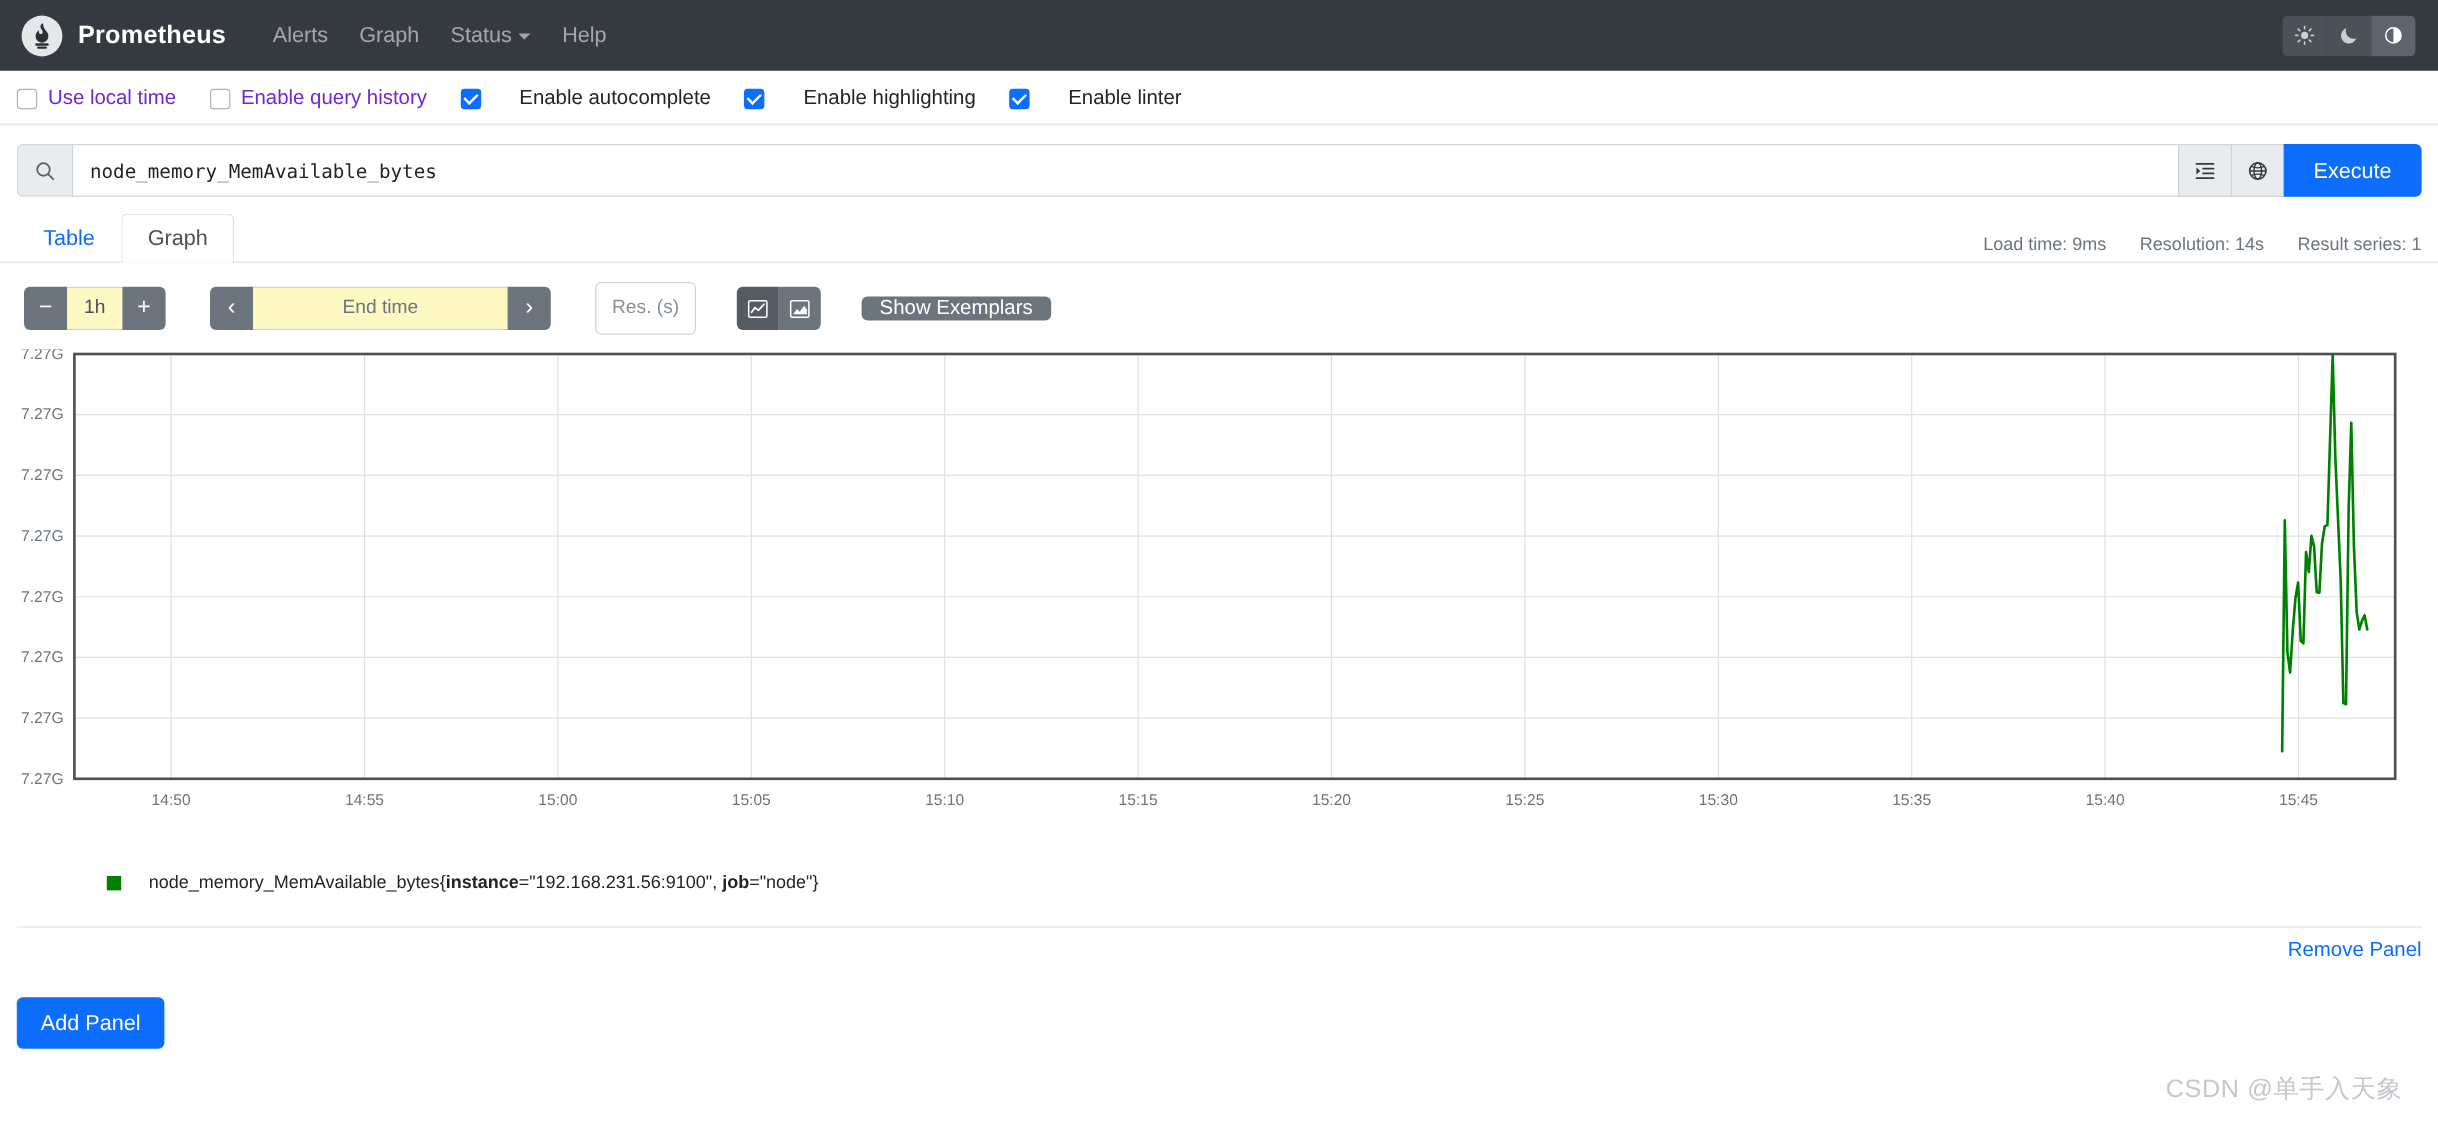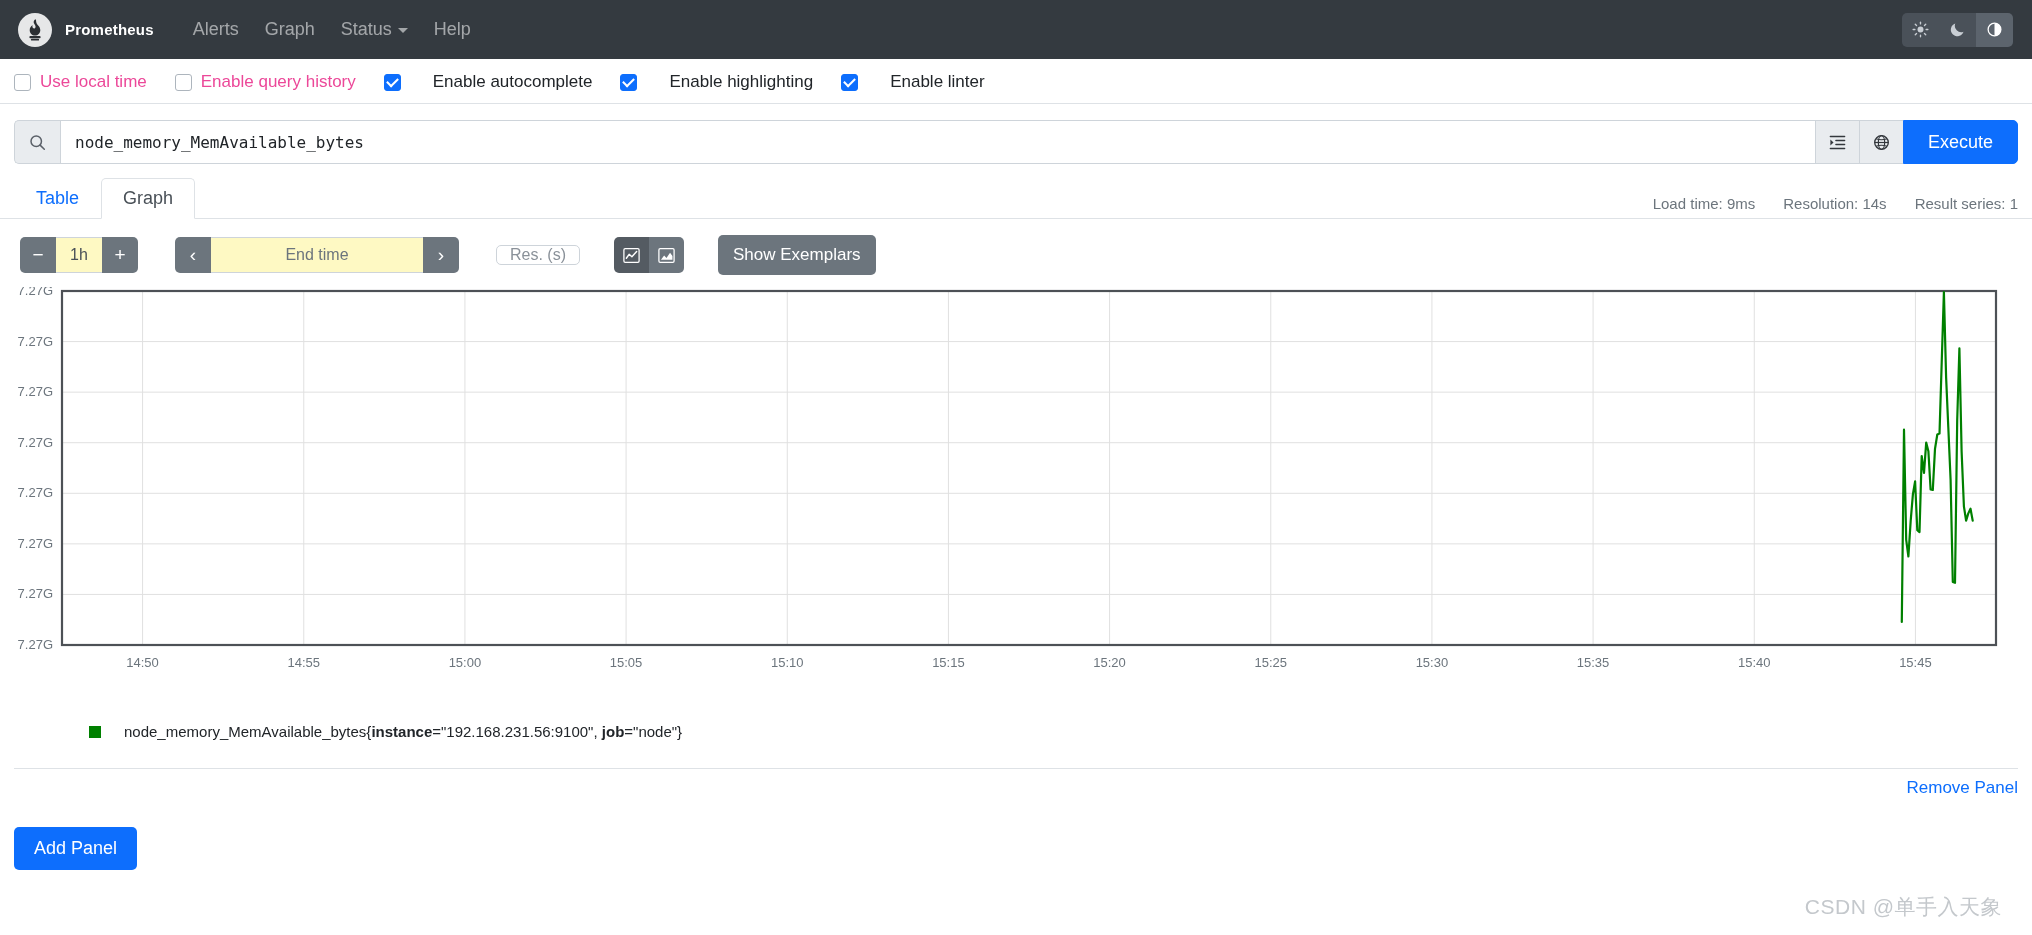--- a/index.html
+++ b/index.html
@@ -23,21 +23,21 @@
     position: relative;
   }
   .brand { display: flex; align-items: center; gap: 13px; margin-right: 26px; }
   .logo {
     width: 34px; height: 34px; border-radius: 50%;
     background: #e6e7e8;
     display: flex; align-items: center; justify-content: center;
     flex-shrink: 0;
   }
   .brand-title {
-    color: #fff; font-size: 15px; font-weight: 600; letter-spacing: .2px; text-align: center;
+    color: #fff; font-size: 21px; font-weight: 600; letter-spacing: .2px; text-align: center;
   }
   .nav-links { display: flex; align-items: center; gap: 0; }
   .nav-link {
     color: rgba(255,255,255,.55);
     font-size: 18px;
     padding: 8px 13px;
     cursor: pointer;
     text-decoration: none;
     white-space: nowrap;
   }
@@ -78,21 +78,21 @@
     flex-shrink: 0;
     display: flex; align-items: center; justify-content: center;
   }
   .cbox.checked { background: #0d6efd; border-color: #0d6efd; }
   .cbox.checked::after {
     content: "";
     width: 5px; height: 9px;
     border: solid #fff; border-width: 0 2px 2px 0;
     transform: rotate(45deg) translate(-1px,-1px);
   }
-  .opt-label { font-size: 17px; color: #ec4899; white-space: nowrap; }
+  .opt-label { font-size: 17px; color: #6d28d9; white-space: nowrap; }
   .opt.on .opt-label { color: #212529; margin-left: 23px; }
 
   
   .query-wrap { padding: 16px 14px 0 14px; }
   .query-bar { display: flex; align-items: stretch; height: 44px; }
   .q-icon-box {
     width: 46px;
     background: #e9ecef;
     border: 1px solid #ced4da;
     border-right: none;
@@ -185,21 +185,21 @@
     border-left: none; border-right: none;
     background: #fef9c3;
     display: flex; align-items: center; justify-content: center;
     font-size: 16px;
     color: #495057;
     padding: 0 14px;
     min-width: 46px;
   }
   .tb-field.wide { width: 212px; color: #6c757d; }
   .res-input {
-    height: 20px; width: 84px;
+    height: 44px; width: 84px;
     border: 1px solid #ced4da;
     border-radius: 5px;
     background: #fff;
     font-size: 16px;
     color: #212529;
     padding: 0 10px;
     text-align: center;
     margin-right: 34px;
     outline: none;
   }
@@ -209,21 +209,21 @@
     width: 35px; height: 36px;
     background: #6c757d;
     border: none;
     display: flex; align-items: center; justify-content: center;
     cursor: pointer;
   }
   .type-btn.sel { background: #545b62; }
   .type-btn.l { border-radius: 5px 0 0 5px; }
   .type-btn.r { border-radius: 0 5px 5px 0; }
   .exemplars-btn {
-    height: 40px;
+    height: 20px;
     background: #6c757d; color: #fff;
     border: none; border-radius: 5px;
     font-size: 17px;
     padding: 0 15px;
     cursor: pointer;
     white-space: nowrap;
   }
 
   
   .chart-box { position: relative; height: 420px; margin-top: 2px; }

